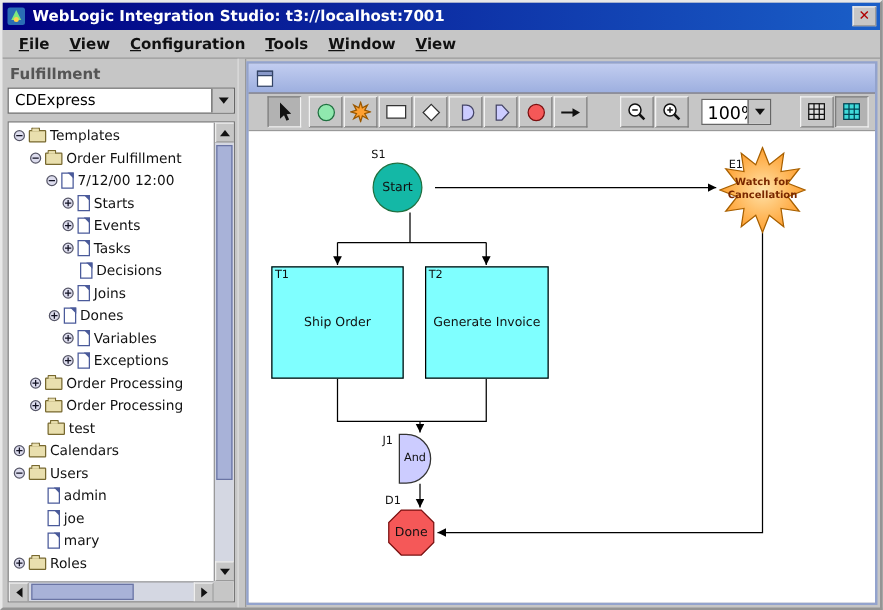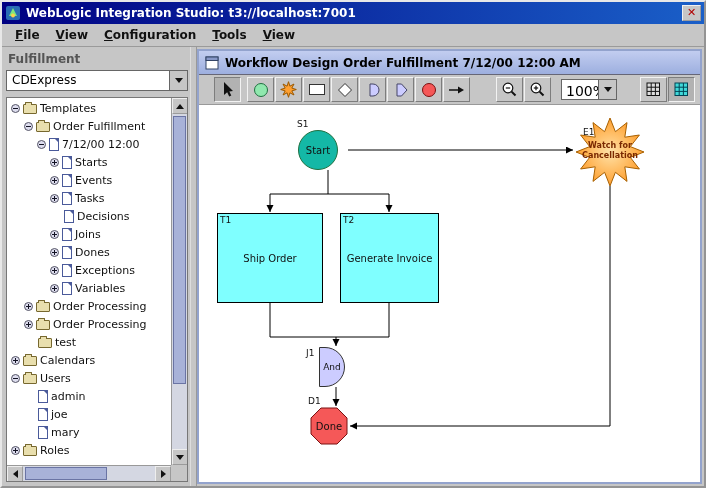--- a/index.html
+++ b/index.html
@@ -122,20 +122,21 @@
     </span>
     <span class="title-text">WebLogic Integration Studio: t3://localhost:7001</span>
     <span class="close-btn">✕</span>
   </div>
 
   <div class="menubar">
       <div class="menu-item">File</div>
       <div class="menu-item">View</div>
       <div class="menu-item">Configuration</div>
       <div class="menu-item">Tools</div>
+      <div class="menu-item">Window</div>
       <div class="menu-item">View</div>
     </div>
 
   <div class="content">
 
     <div class="left-panel">
       <div class="org-label">Fulfillment</div>
       <div class="combo">
         <span class="combo-text">CDExpress</span>
         <span class="combo-btn">
@@ -177,34 +178,34 @@
             <div class="trow" style="padding-left: 42px;">
               <span class="knob-space"></span>
               <span class="docic"></span>
               <span>Decisions</span>
             </div>
             <div class="trow" style="padding-left: 42px;">
               <span class="knob plus"></span>
               <span class="docic"></span>
               <span>Joins</span>
             </div>
-            <div class="trow" style="padding-left: 42px;">
+            <div class="trow" style="padding-left: 31px;">
               <span class="knob plus"></span>
               <span class="docic"></span>
               <span>Dones</span>
             </div>
             <div class="trow" style="padding-left: 42px;">
               <span class="knob plus"></span>
               <span class="docic"></span>
+              <span>Variables</span>
+            </div>
+            <div class="trow" style="padding-left: 42px;">
+              <span class="knob plus"></span>
+              <span class="docic"></span>
               <span>Exceptions</span>
-            </div>
-            <div class="trow" style="padding-left: 42px;">
-              <span class="knob plus"></span>
-              <span class="docic"></span>
-              <span>Variables</span>
             </div>
             <div class="trow" style="padding-left: 16px;">
               <span class="knob plus"></span>
               <span class="folderic"></span>
               <span>Order Processing</span>
             </div>
             <div class="trow" style="padding-left: 16px;">
               <span class="knob plus"></span>
               <span class="folderic"></span>
               <span>Order Processing</span>
@@ -274,21 +275,20 @@
     <div class="splitter"></div>
 
     <div class="frame">
       <div class="frame-title">
         <span style="display:flex;">
           <svg width="14" height="14">
               <rect x="1" y="1" width="12" height="12" fill="#fff" stroke="#334466"></rect>
               <rect x="1" y="1" width="12" height="3.5" fill="#8898c8" stroke="#334466"></rect>
             </svg>
         </span>
-        <span class="frame-title-text">Workflow Design Order Fulfillment 7/12/00 12:00 AM</span>
       </div>
 
       <div class="toolbar">
         <div class="tgroup palette">
             <div class="tbtn selected">
               <span class="ticon">
                 <svg width="15" height="17">
                   <path d="M4,1 L4,14 L7.2,11.2 L9.2,15.6 L11.3,14.6 L9.3,10.4 L13,9.9 Z" fill="#111"></path>
                 </svg>
               </span>

